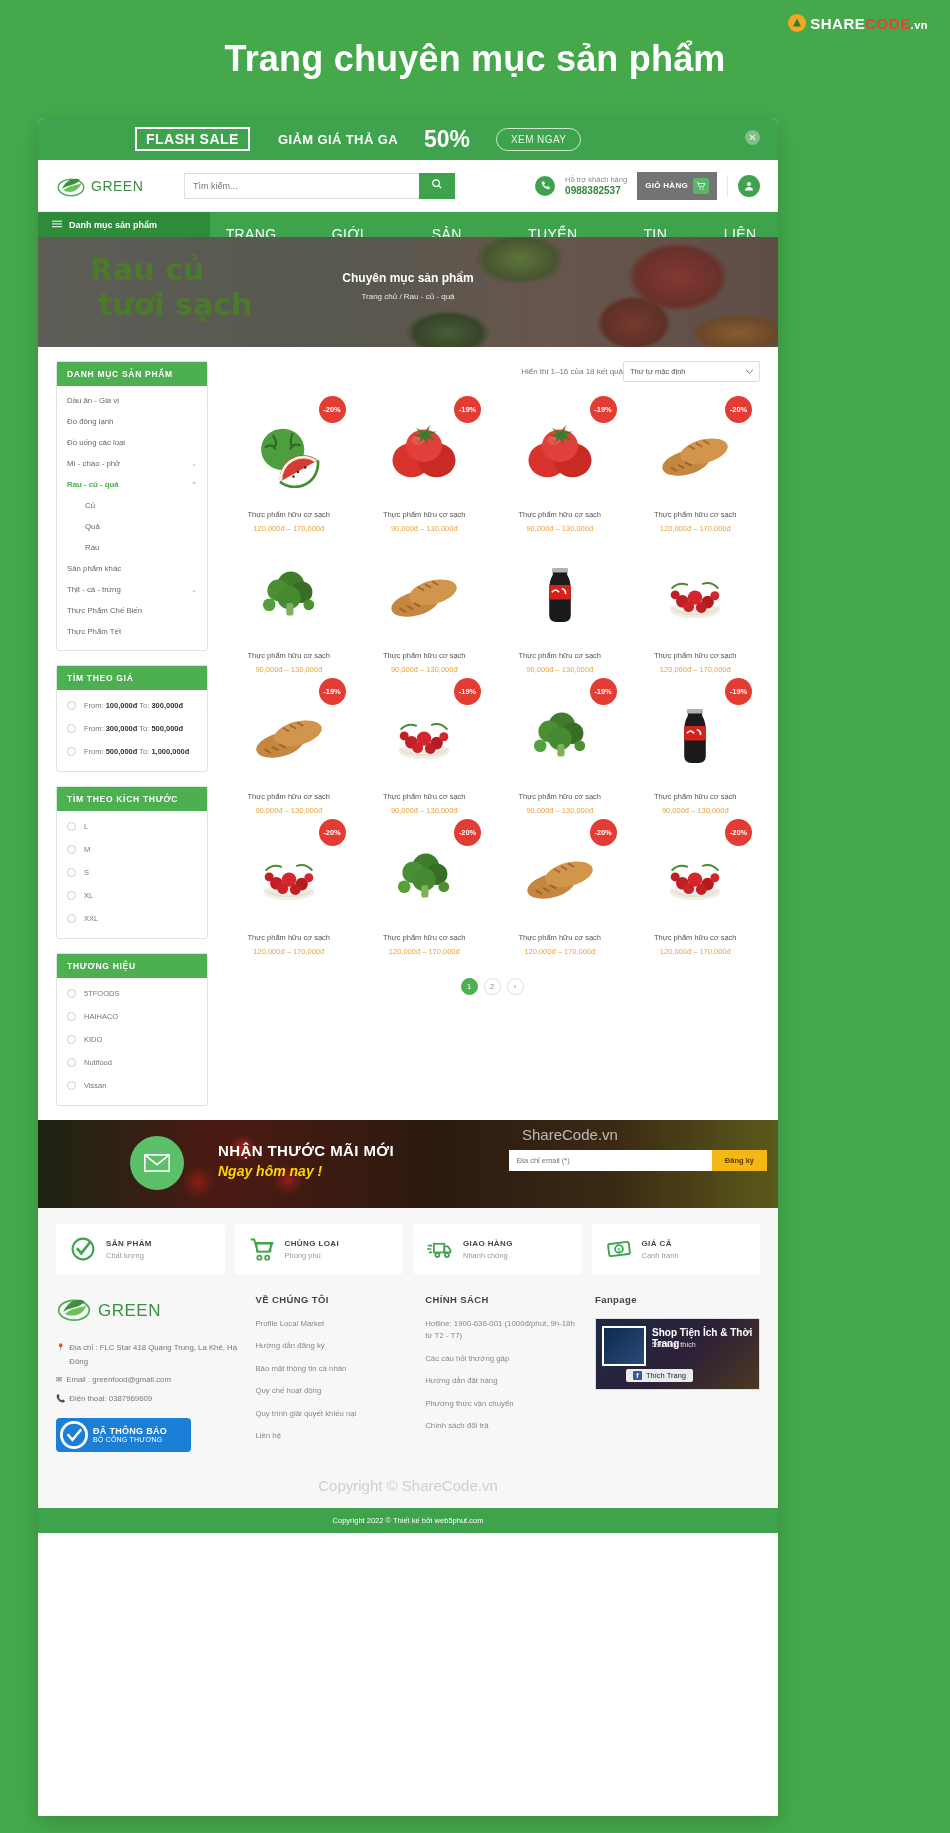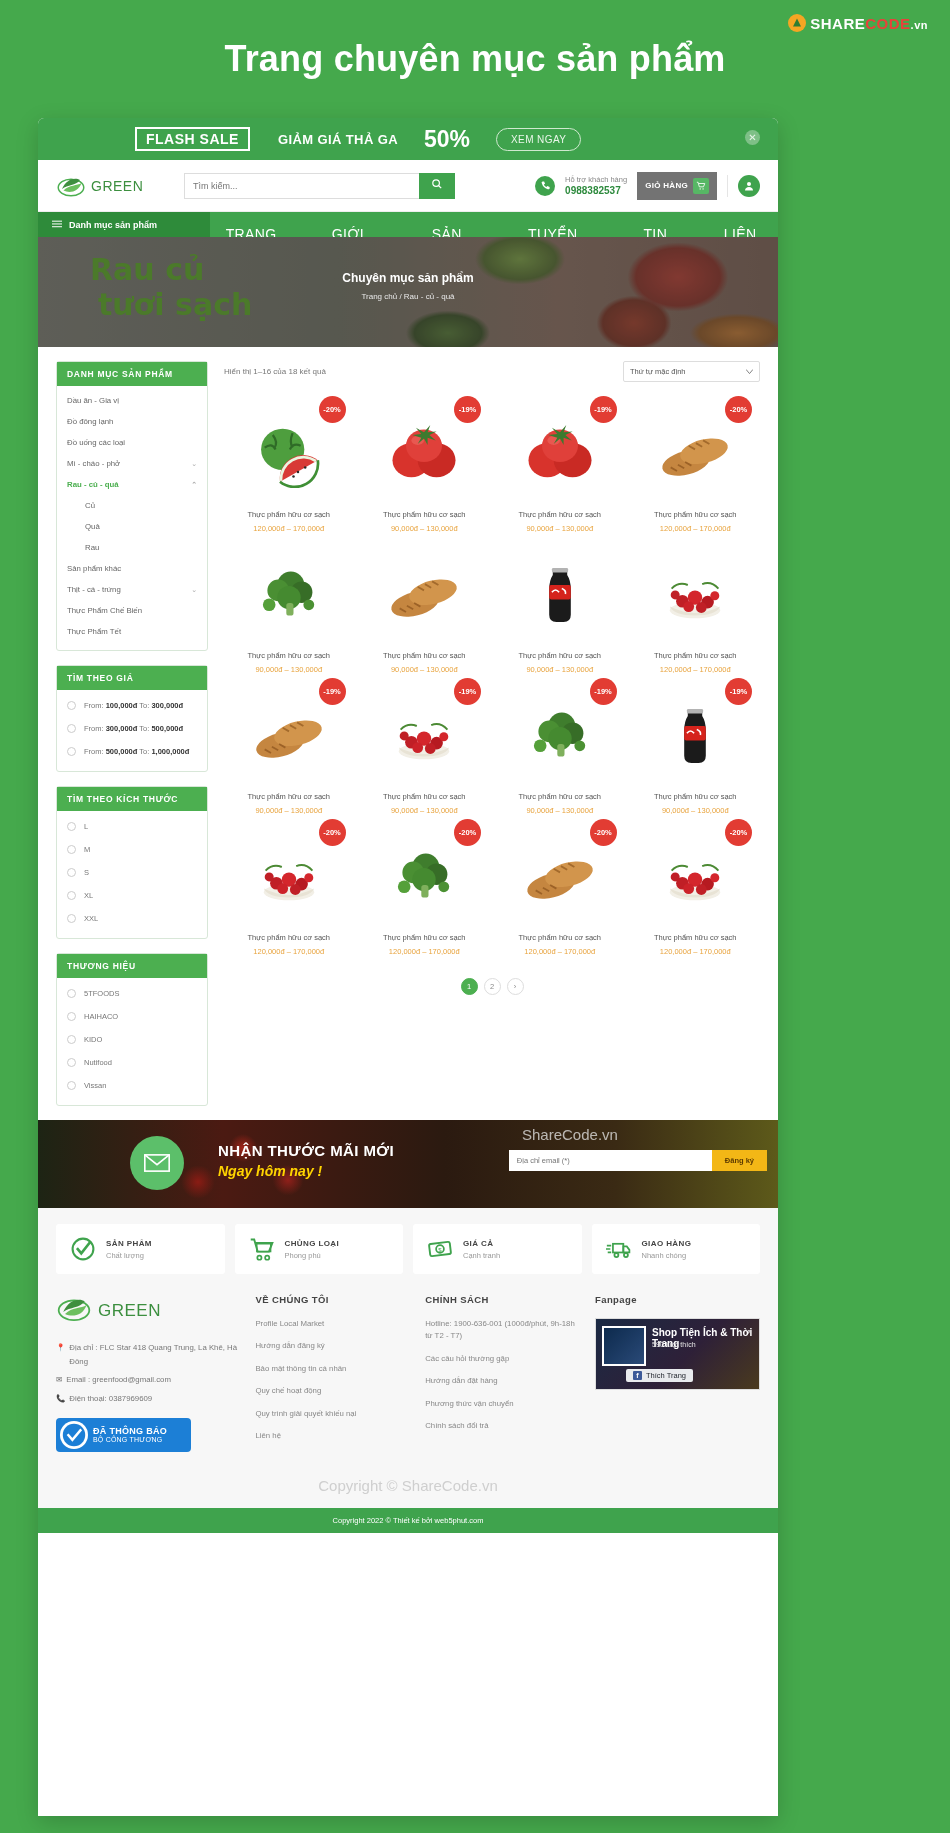--- a/index.html
+++ b/index.html
@@ -139,21 +139,21 @@
   }
   .cat-item.active { color:#4caf50; font-weight:bold; }
   .cat-item.sub { padding-left:18px; }
   .chev { font-size:7px; color:#aaa; }
   .radio-row { display:flex; align-items:center; gap:8px; padding:7px 0; font-size:7.5px; color:#777; }
   .radio { width:9px; height:9px; border:1px solid #ccc; border-radius:50%; flex:0 0 9px; }
   .radio-row b { color:#333; }
 
   
   .products { flex:1; padding-left:16px; }
-  .results-bar { display:flex; align-items:center; justify-content:space-between; gap:20px; margin-bottom:14px; }
+  .results-bar { display:flex; align-items:center; justify-content:flex-end; gap:0; margin-bottom:14px; }
   .results-text { font-size:8px; color:#777; }
   .sort-select {
     width:137px; height:21px; border:1px solid #ddd; border-radius:2px; background:#fff;
     font-size:7.5px; color:#555; padding:0 6px; display:flex; align-items:center;
     justify-content:space-between;
   }
   .grid { display:grid; grid-template-columns:repeat(4,1fr); gap:4px 6px; }
   .card { position:relative; text-align:center; padding-top:8px; }
   .badge {
     position:absolute; top:0; right:8px; width:27px; height:27px; border-radius:50%;
@@ -785,40 +785,40 @@
             <circle cx="12" cy="25" r="2.4" fill="none" stroke="#3fa34d" stroke-width="2"></circle>
             <circle cx="21" cy="25" r="2.4" fill="none" stroke="#3fa34d" stroke-width="2"></circle>
           </svg></span>
         <span>
           <div class="feat-t">CHỦNG LOẠI</div>
           <div class="feat-s">Phong phú</div>
         </span>
       </div>
       <div class="feat">
         <span class="feat-ico"><svg viewBox="0 0 30 30" width="26" height="26">
-            <rect x="3" y="8" width="24" height="14" rx="2" fill="none" stroke="#3fa34d" stroke-width="2.2" transform="rotate(-7 15 15)"></rect>
-            <circle cx="15" cy="15" r="4.5" fill="none" stroke="#3fa34d" stroke-width="2"></circle>
-            <text x="15" y="18" font-size="7" fill="#3fa34d" text-anchor="middle">$</text>
-          </svg></span>
-        <span>
-          <div class="feat-t">GIÁ CẢ</div>
-          <div class="feat-s">Cạnh tranh</div>
-        </span>
-      </div>
-      <div class="feat">
-        <span class="feat-ico"><svg viewBox="0 0 30 30" width="26" height="26">
             <rect x="8" y="9" width="12" height="10" fill="none" stroke="#3fa34d" stroke-width="2"></rect>
             <path d="M20 12h4l3 4v3h-7z" fill="none" stroke="#3fa34d" stroke-width="2"></path>
             <circle cx="12" cy="22" r="2.3" fill="none" stroke="#3fa34d" stroke-width="2"></circle>
             <circle cx="23" cy="22" r="2.3" fill="none" stroke="#3fa34d" stroke-width="2"></circle>
             <path d="M1 11h5 M0 15h5 M2 19h4" stroke="#3fa34d" stroke-width="2"></path>
           </svg></span>
         <span>
           <div class="feat-t">GIAO HÀNG</div>
           <div class="feat-s">Nhanh chóng</div>
+        </span>
+      </div>
+      <div class="feat">
+        <span class="feat-ico"><svg viewBox="0 0 30 30" width="26" height="26">
+            <rect x="3" y="8" width="24" height="14" rx="2" fill="none" stroke="#3fa34d" stroke-width="2.2" transform="rotate(-7 15 15)"></rect>
+            <circle cx="15" cy="15" r="4.5" fill="none" stroke="#3fa34d" stroke-width="2"></circle>
+            <text x="15" y="18" font-size="7" fill="#3fa34d" text-anchor="middle">$</text>
+          </svg></span>
+        <span>
+          <div class="feat-t">GIÁ CẢ</div>
+          <div class="feat-s">Cạnh tranh</div>
         </span>
       </div>
     </div>
 
   <div class="footer">
     <div class="fcol1">
       <div class="f-brand">
         <span>
           <svg viewBox="0 0 40 32" width="36" height="29">
             <ellipse cx="20" cy="18" rx="17" ry="11" fill="none" stroke="#4caf50" stroke-width="2"></ellipse>

